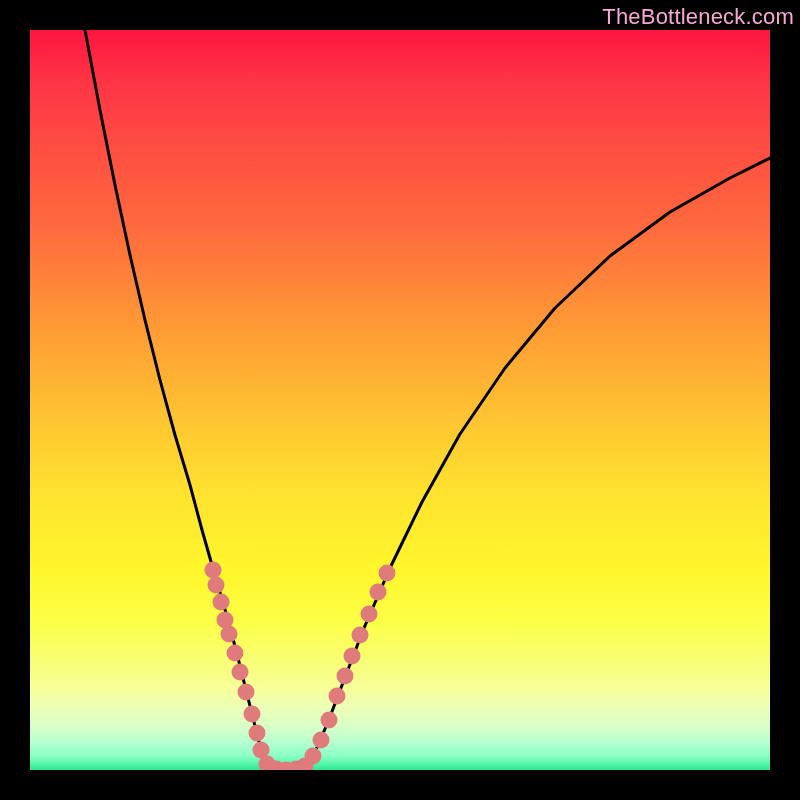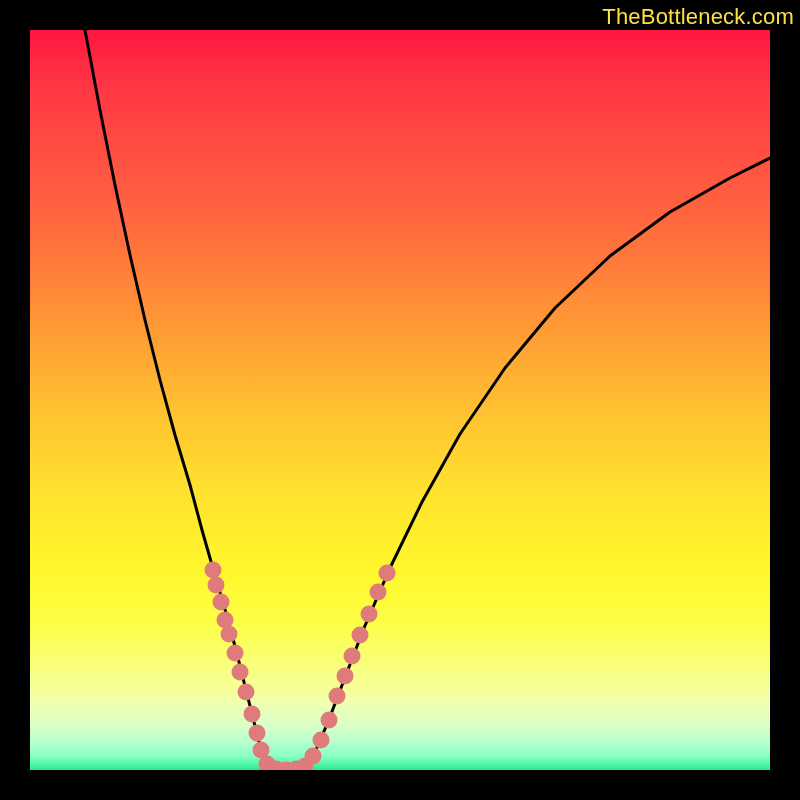--- a/index.html
+++ b/index.html
@@ -63,21 +63,21 @@
     position: absolute;
     left: 0;
     top: 0;
     width: 740px;
     height: 740px;
   }
   .watermark {
     position: absolute;
     top: 4px;
     right: 6px;
-    color: #fde047;
+    color: #f9a8d4;
     font-size: 22px;
     font-weight: 500;
     letter-spacing: 0.2px;
     font-family: Arial, Helvetica, sans-serif;
   }
 </style>
 </head>
 <body>
 
 <div class="frame">

